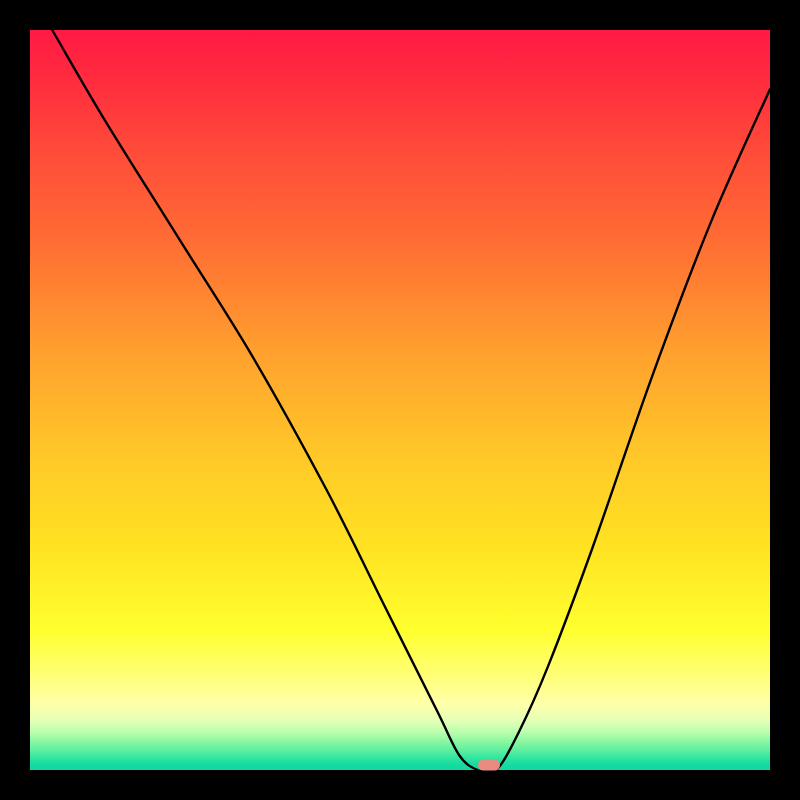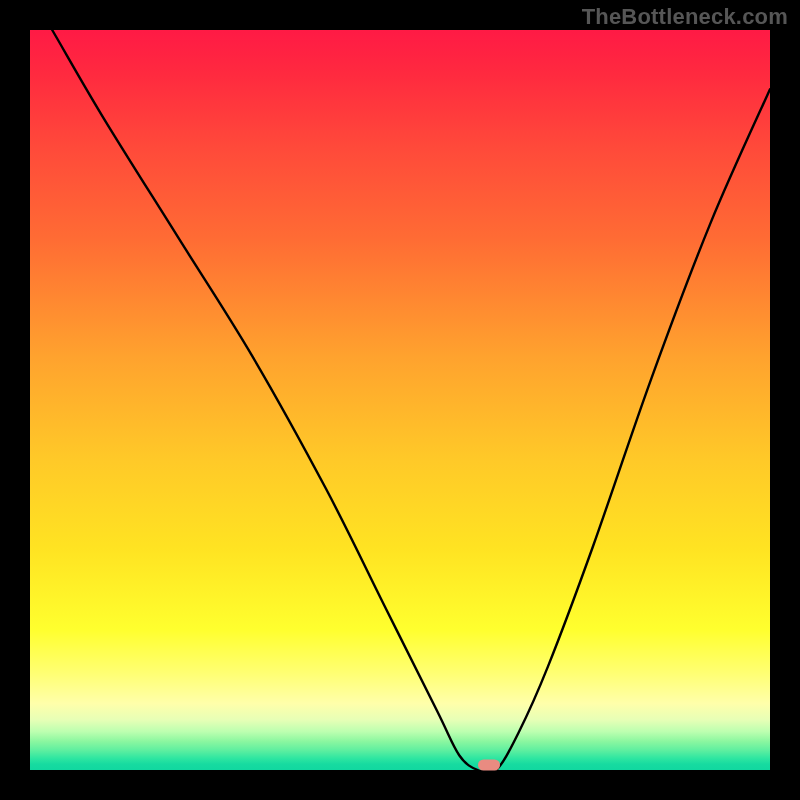--- a/index.html
+++ b/index.html
@@ -78,21 +78,20 @@
     background: #e98b81;
     transform: translate(-50%, -50%);
     z-index: 5;
   }
 </style>
 </head>
 <body>
 
 <div class="frame">
 
-  <div class="watermark">TheBottleneck.com</div>
 
   <div class="plot">
     <div class="gradient"></div>
 
     <svg class="curve" viewBox="0 0 740 740" preserveAspectRatio="none">
       <path d="M 0.00 -37.00 C 3.70 -30.83, 9.87 -20.97, 22.20 0.00 C 34.53 20.97, 53.03 54.27, 74.00 88.80 C 94.97 123.33, 123.33 167.73, 148.00 207.20 C 172.67 246.67, 197.33 283.67, 222.00 325.60 C 246.67 367.53, 273.80 416.87, 296.00 458.80 C 318.20 500.73, 336.70 540.20, 355.20 577.20 C 373.70 614.20, 394.67 656.13, 407.00 680.80 C 419.33 705.47, 422.42 715.33, 429.20 725.20 C 435.98 735.07, 441.53 737.53, 447.70 740.00 C 453.87 742.47, 459.42 746.17, 466.20 740.00 C 472.98 733.83, 479.77 720.27, 488.40 703.00 C 497.03 685.73, 505.67 667.23, 518.00 636.40 C 530.33 605.57, 545.13 566.10, 562.40 518.00 C 579.67 469.90, 601.87 402.07, 621.60 347.80 C 641.33 293.53, 661.07 240.50, 680.80 192.40 C 700.53 144.30, 730.13 81.40, 740.00 59.20" fill="none" stroke="#000" stroke-width="2.4" stroke-linejoin="round" stroke-linecap="round"></path>
     </svg>
 
     <div class="marker" style="left: 458.8px; top: 734.82px;"></div>
   </div>

